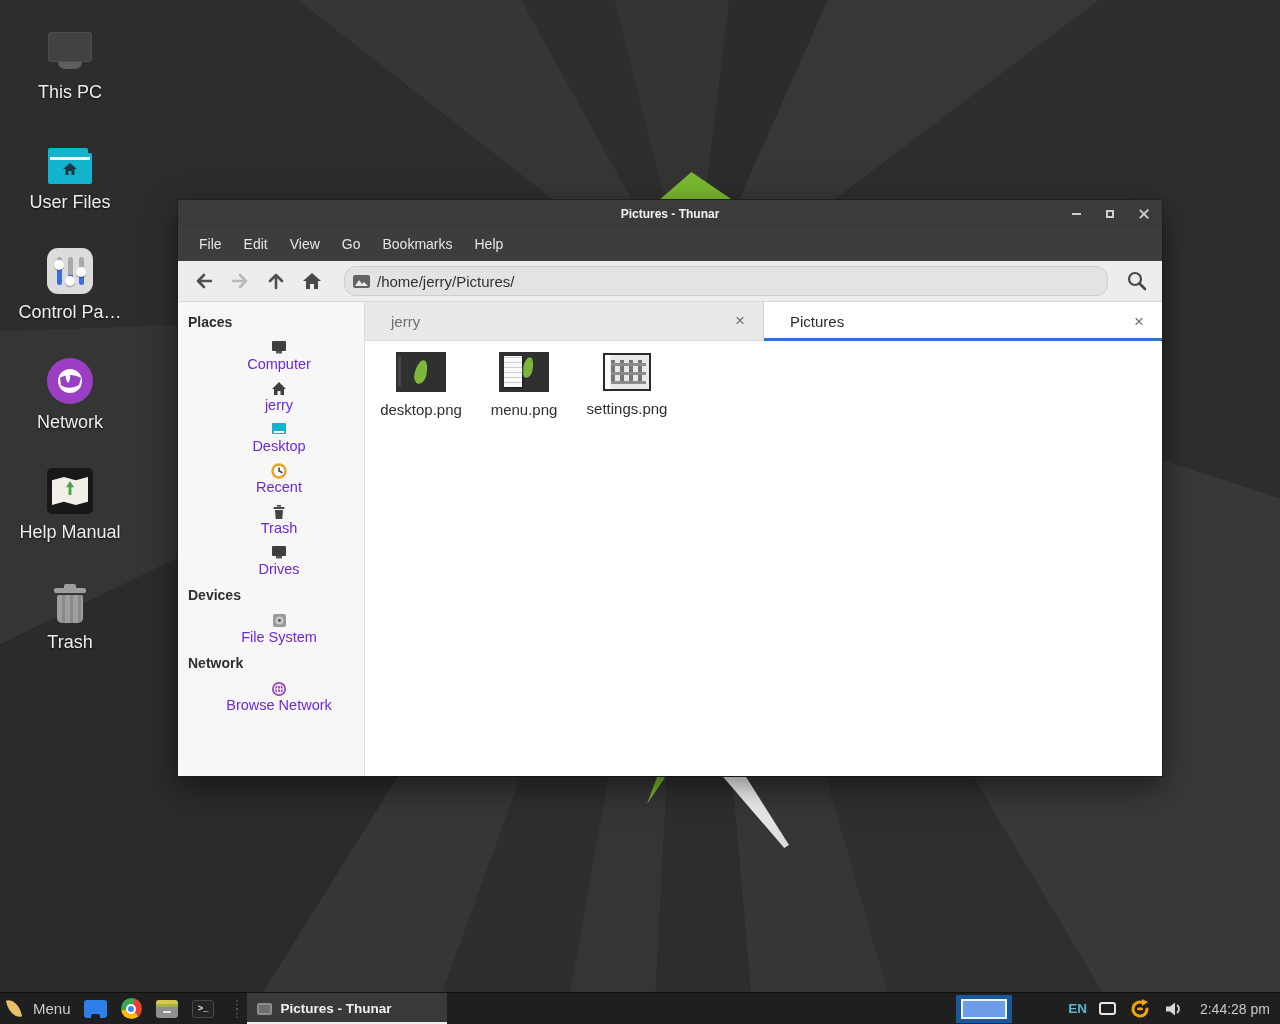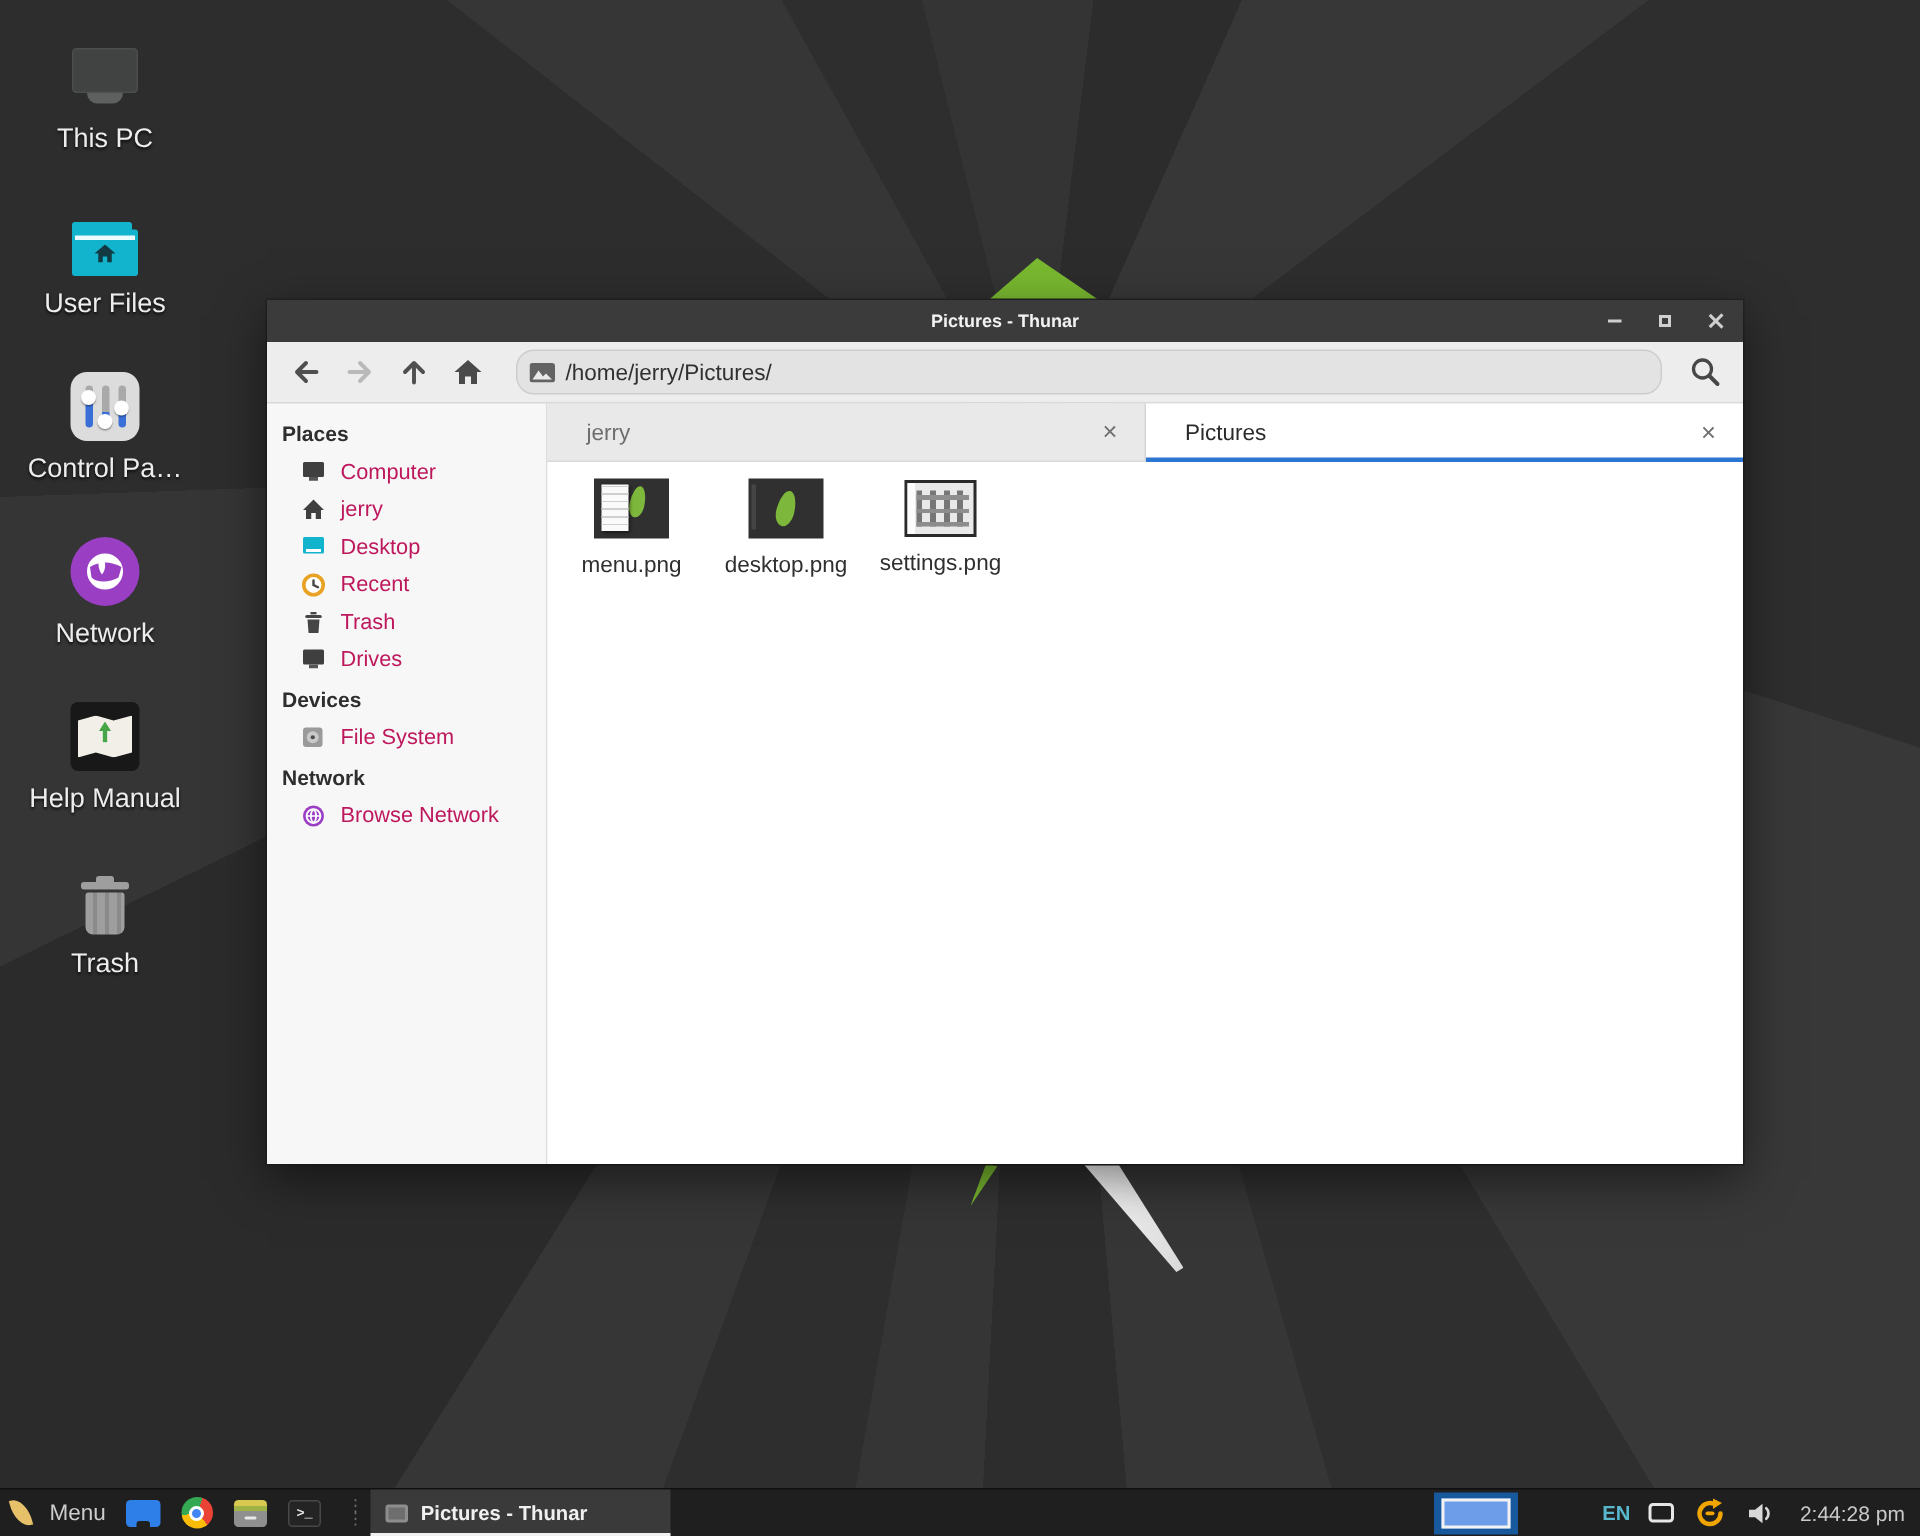--- a/index.html
+++ b/index.html
@@ -83,21 +83,21 @@
   .toolbar { height:41px; background:#ededed; border-bottom:1px solid #d8d8d8; display:flex; align-items:center; padding:0 8px; flex:0 0 auto; }
   .navbtn { width:36px; height:33px; display:flex; align-items:center; justify-content:center; border-radius:2px; cursor:pointer; }
   .pathbar { flex:1; height:30px; margin:0 12px 0 14px; background:#e3e3e3; border:1px solid #cdcdcd; border-radius:12px;
     display:flex; align-items:center; padding:0 8px; gap:7px; }
   .pathtext { font-size:15px; color:#303030; }
   .searchbtn { width:34px; height:33px; display:flex; align-items:center; justify-content:center; cursor:pointer; }
 
   .main { flex:1; display:flex; min-height:0; background:#fff; }
   .sidebar { width:187px; background:#f7f7f7; border-right:1px solid #dcdcdc; padding-top:6px; flex:0 0 auto; }
   .shead { font-size:14px; font-weight:bold; color:#2e2e2e; padding:6px 10px 5px 10px; }
-  .sitem { display:flex; align-items:center; gap:10px; padding:4px 6px 4px 22px; font-size:14.5px; color:#be185d; cursor:pointer; }
+  .sitem { display:flex; align-items:center; gap:0; padding:4px 6px 4px 22px; font-size:14.5px; color:#6d28d9; cursor:pointer;flex-direction:column; }
   .sico { width:17px; height:17px; display:flex; align-items:center; justify-content:center; }
 
   .pane { flex:1; display:flex; flex-direction:column; min-width:0; }
   .tabbar { height:39px; display:flex; flex:0 0 auto; background:#e9e9e9; }
   .tab { flex:1; display:flex; align-items:center; padding:0 14px 0 26px; font-size:15px; cursor:pointer; position:relative; }
   .tab.inactive { background:#e9e9e9; color:#6e6e6e; border-right:1px solid #d5d5d5; border-bottom:1px solid #d9d9d9; }
   .tab.active { background:#ffffff; color:#2b2b2b; }
   .tab.active::after { content:""; position:absolute; left:0; right:0; bottom:0; height:3px; background:#2a76d2; }
   .tab .tlabel { flex:1; }
   .tab .tclose { color:#6f6f6f; font-size:17px; padding:0 4px; cursor:pointer; }
@@ -255,20 +255,28 @@
           </div>
         <div class="wbtn">
             <div class="glyph-max"></div>
           </div>
         <div class="wbtn">
             <div class="glyph-close"></div>
           </div>
       </div>
     </div>
 
+    <div class="menubar">
+      <span class="mitem">File</span>
+      <span class="mitem">Edit</span>
+      <span class="mitem">View</span>
+      <span class="mitem">Go</span>
+      <span class="mitem">Bookmarks</span>
+      <span class="mitem">Help</span>
+    </div>
 
     <div class="toolbar">
       <div class="navbtn">
         <svg width="22" height="22" viewBox="0 0 22 22">
             <path d="M18 11 H5 M5 11 L11 5 M5 11 L11 17" fill="none" stroke="#4f4f4f" stroke-width="2.6" stroke-linecap="round" stroke-linejoin="round"></path>
           </svg>
       </div>
       <div class="navbtn">
         <svg width="22" height="22" viewBox="0 0 22 22">
             <path d="M4 11 H17 M17 11 L11 5 M17 11 L11 17" fill="none" stroke="#b9b9b9" stroke-width="2.6" stroke-linecap="round" stroke-linejoin="round"></path>
@@ -389,33 +397,33 @@
             <span class="tlabel">jerry</span>
             <span class="tclose">×</span>
           </div>
           <div class="tab active">
             <span class="tlabel">Pictures</span>
             <span class="tclose">×</span>
           </div>
         </div>
 
         <div class="files">
+          <div class="fitem">
+            <div class="thumb th-desktop">
+                <div class="edge"></div>
+                <div class="leaf"></div>
+              </div>
+            <div class="fname">desktop.png</div>
+          </div>
           <div class="fitem">
             <div class="thumb th-menu">
                 <div class="leaf"></div>
                 <div class="panel"></div>
               </div>
             <div class="fname">menu.png</div>
-          </div>
-          <div class="fitem">
-            <div class="thumb th-desktop">
-                <div class="edge"></div>
-                <div class="leaf"></div>
-              </div>
-            <div class="fname">desktop.png</div>
           </div>
           <div class="fitem">
             <div class="thumb th-settings">
                 <div class="lcol"></div>
                 <div class="grid"></div>
               </div>
             <div class="fname">settings.png</div>
           </div>
         </div>
 

